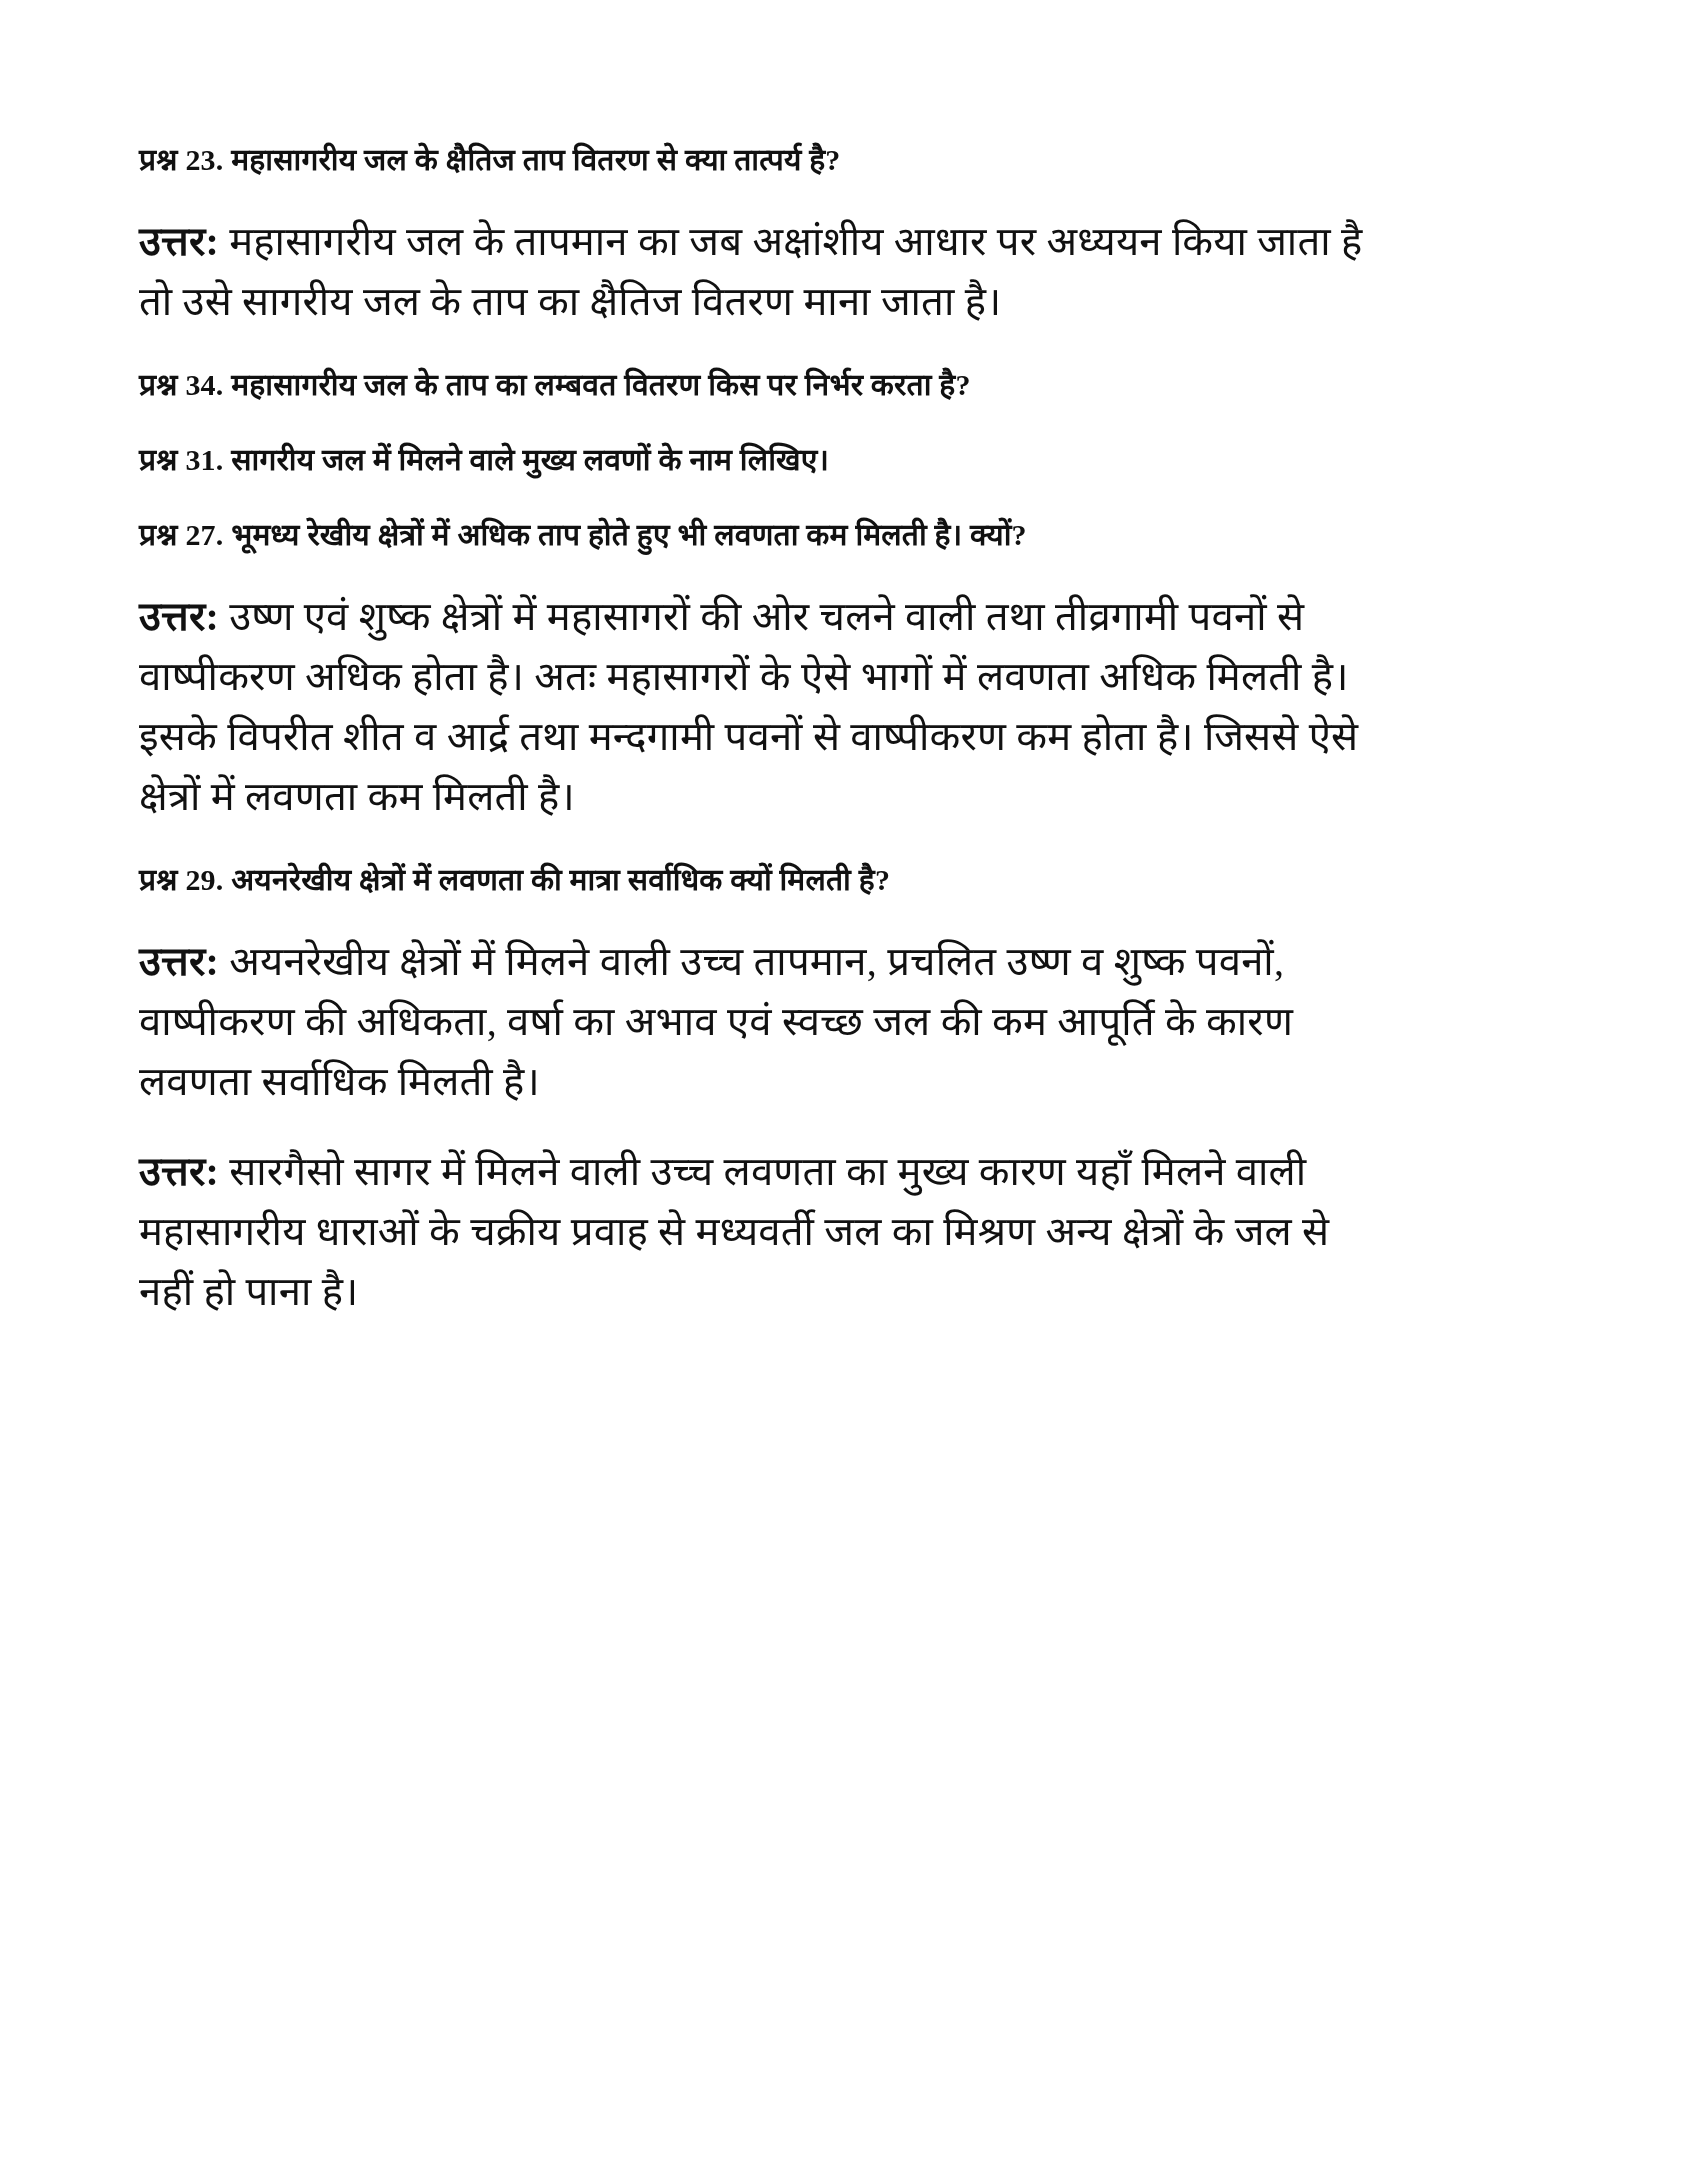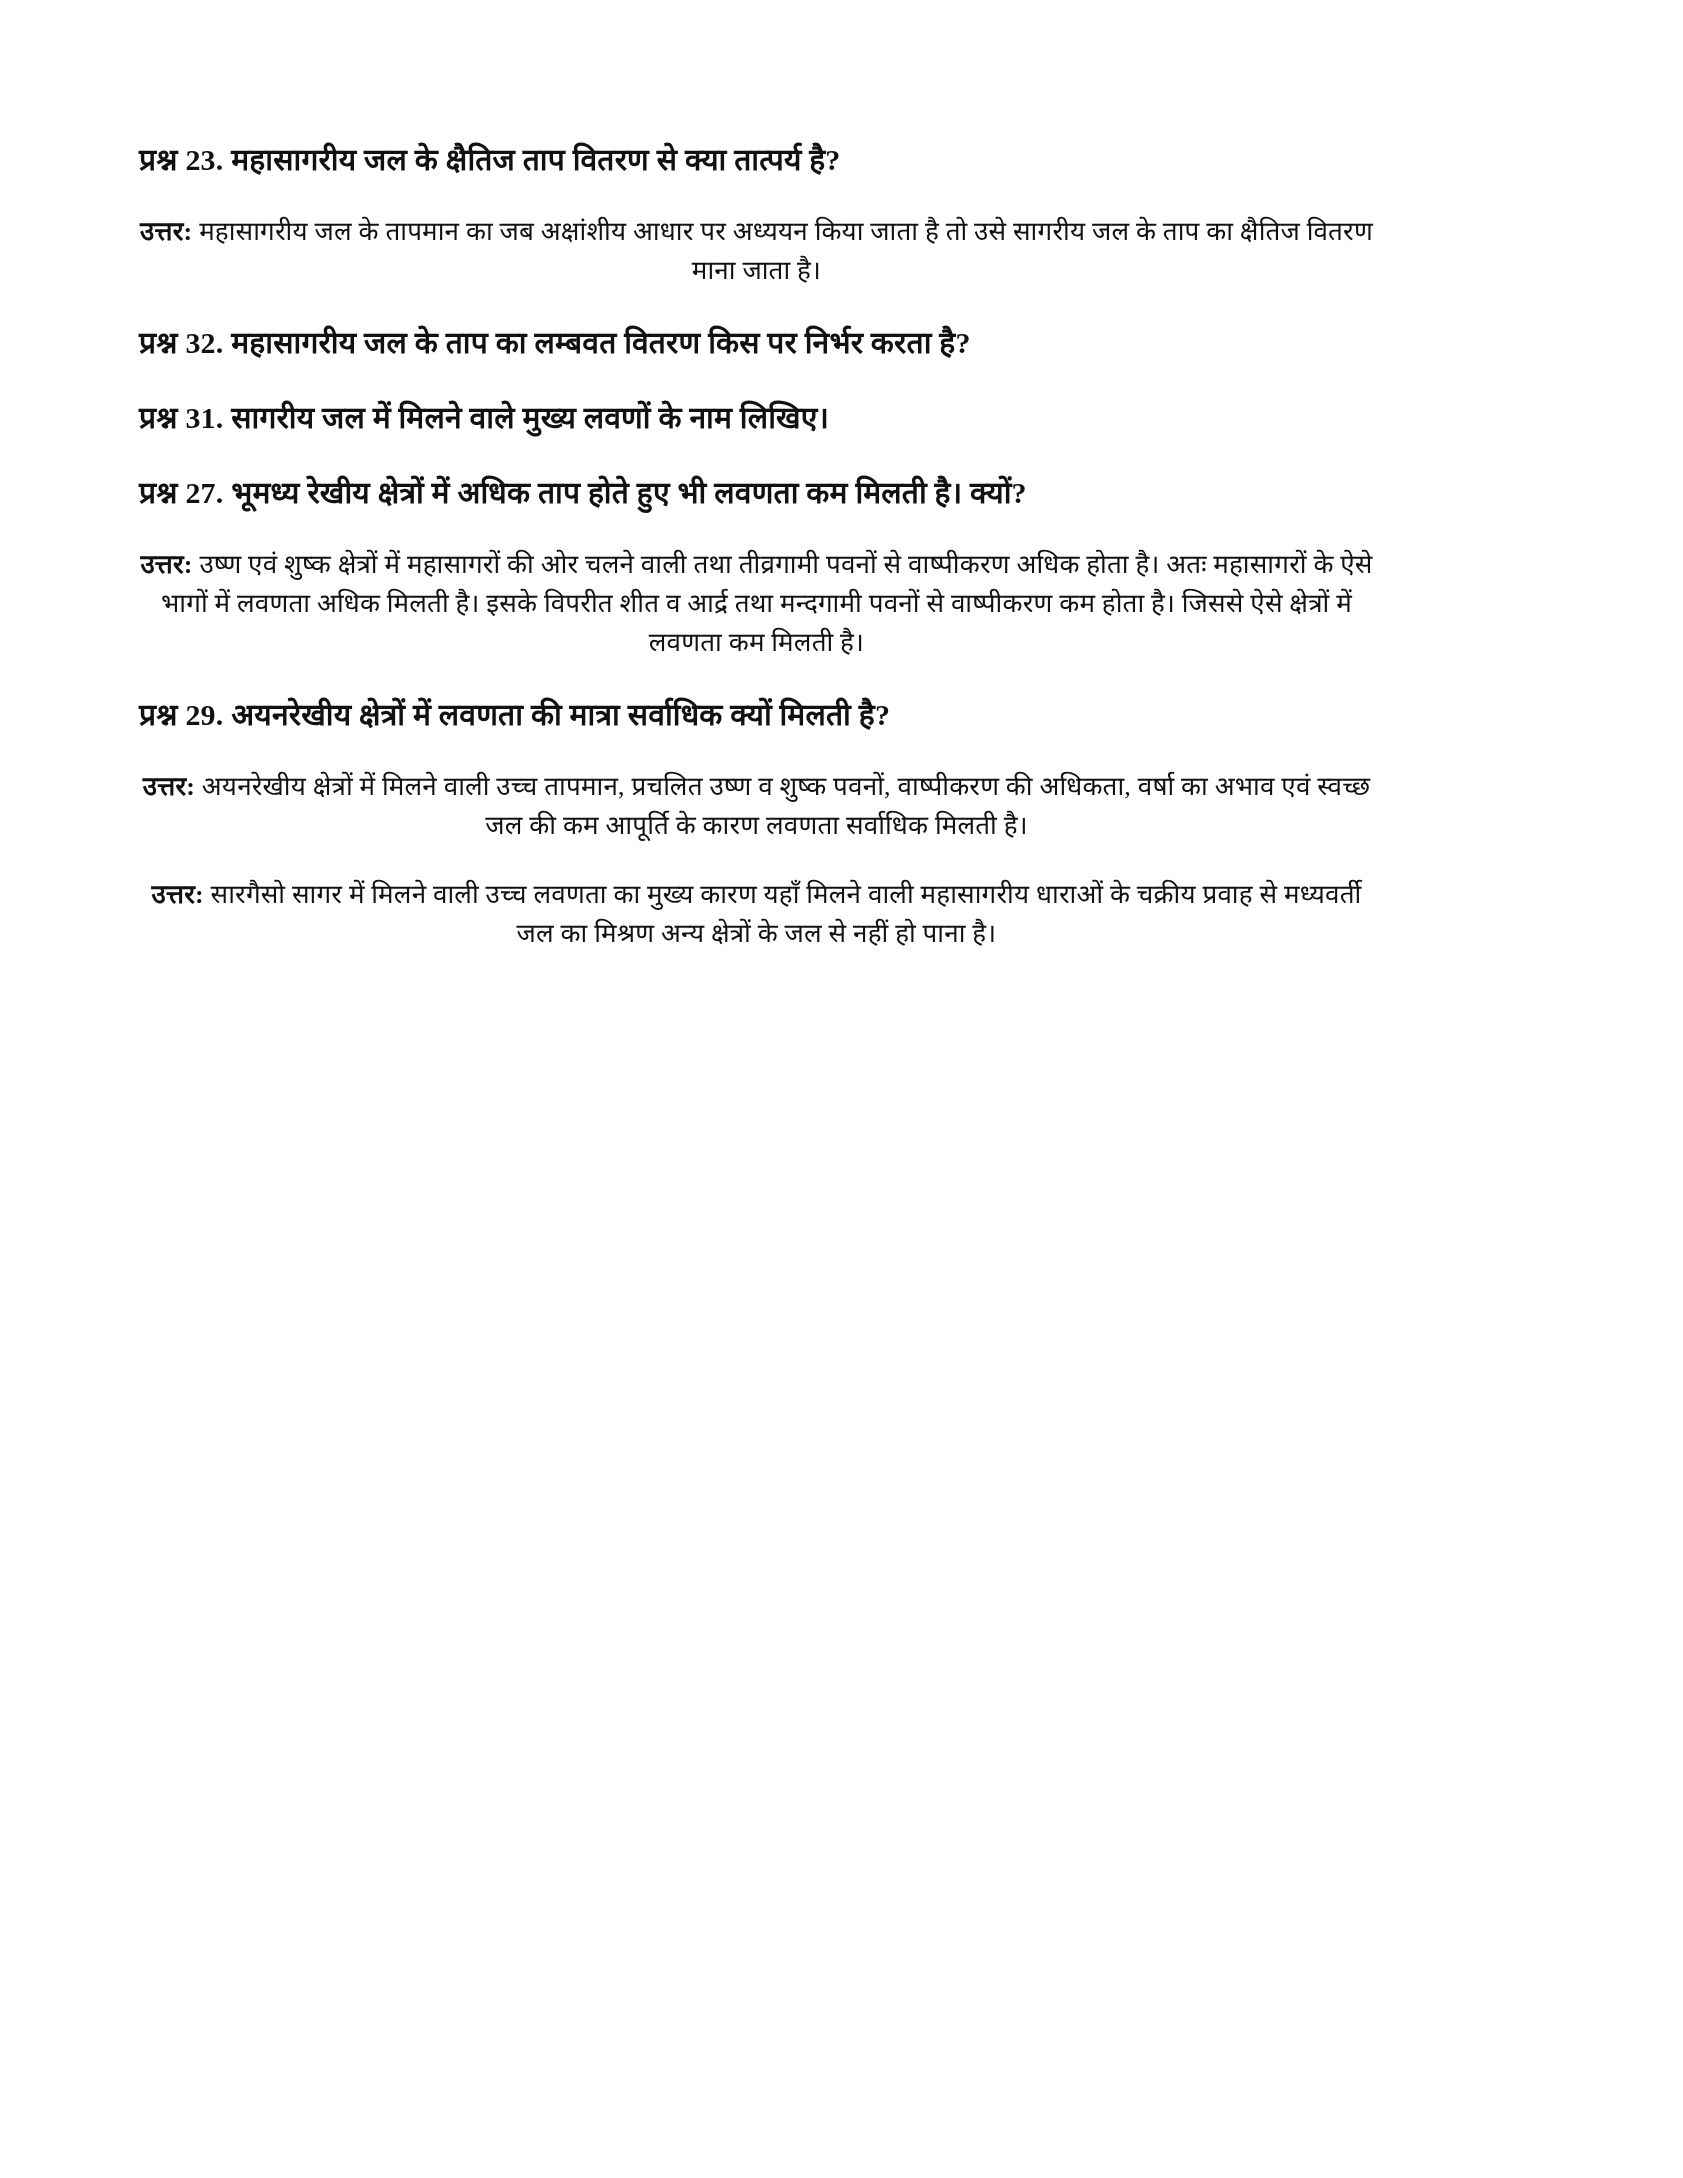--- a/index.html
+++ b/index.html
@@ -27,43 +27,42 @@
   }
   .question {
     font-weight: 700;
     font-size: 30px;
     line-height: 1.5;
     margin: 0 0 30px 0;
     letter-spacing: 0.2px;
   }
   .answer {
     font-weight: 400;
-    font-size: 26px;
+    font-size: 40px;
     line-height: 1.5;
     margin: 0 0 30px 0;
     max-width: 1416px;
     letter-spacing: 0.2px;
-    text-align: center;
   }
   .answer .prefix {
     font-weight: 700;
   }
 </style>
 </head>
 <body>
 
 <div class="page">
 
   <div class="qa-item">
     <p class="question">प्रश्न 23. महासागरीय जल के क्षैतिज ताप वितरण से क्या तात्पर्य है?</p>
     <p class="answer"><span class="prefix">उत्तर:</span> <span>महासागरीय जल के तापमान का जब अक्षांशीय आधार पर अध्ययन किया जाता है तो उसे सागरीय जल के ताप का क्षैतिज वितरण माना जाता है।</span></p>
   </div>
 
   <div class="qa-item">
-    <p class="question">प्रश्न 32. महासागरीय जल के ताप का लम्बवत वितरण किस पर निर्भर करता है?</p>
+    <p class="question">प्रश्न 34. महासागरीय जल के ताप का लम्बवत वितरण किस पर निर्भर करता है?</p>
   </div>
 
 
   <div class="qa-item">
     <p class="question">प्रश्न 31. सागरीय जल में मिलने वाले मुख्य लवणों के नाम लिखिए।</p>
   </div>
 
   <div class="qa-item">
     <p class="question">प्रश्न 27. भूमध्य रेखीय क्षेत्रों में अधिक ताप होते हुए भी लवणता कम मिलती है। क्यों?</p>
   </div>

